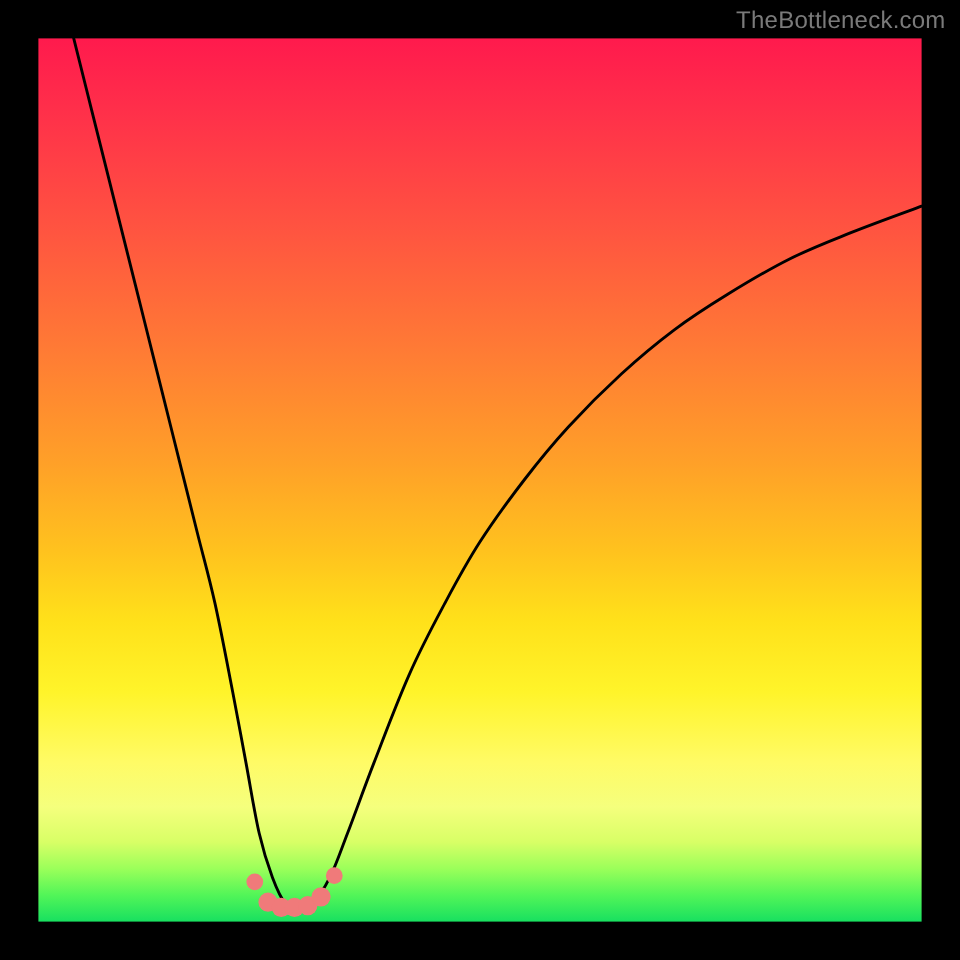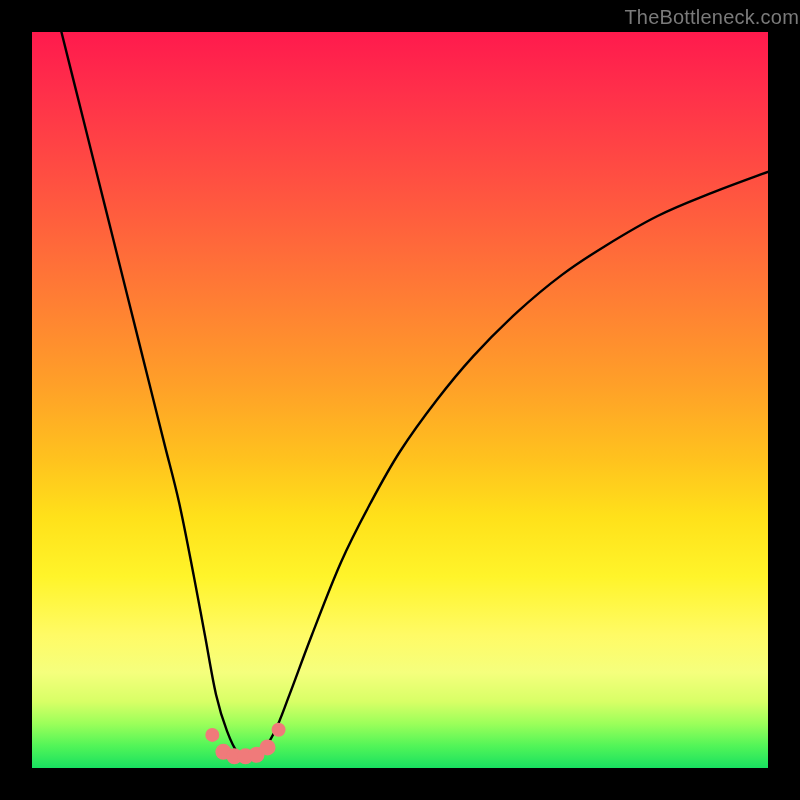--- a/index.html
+++ b/index.html
@@ -40,21 +40,21 @@
       #f5ff7d 87%,
       #d8ff66 91%,
       #9bff5a 94%,
       #52f558 97%,
       #18e060 100%
     );
   }
   .watermark {
     position: absolute;
     top: 6px;
-    right: 1px;
+    right: 12px;
     color: #7a7a7a;
     font-size: 20px;
     font-weight: 400;
     letter-spacing: 0.2px;
     user-select: none;
   }
   svg.curve {
     position: absolute;
     left: 0;
     top: 0;

